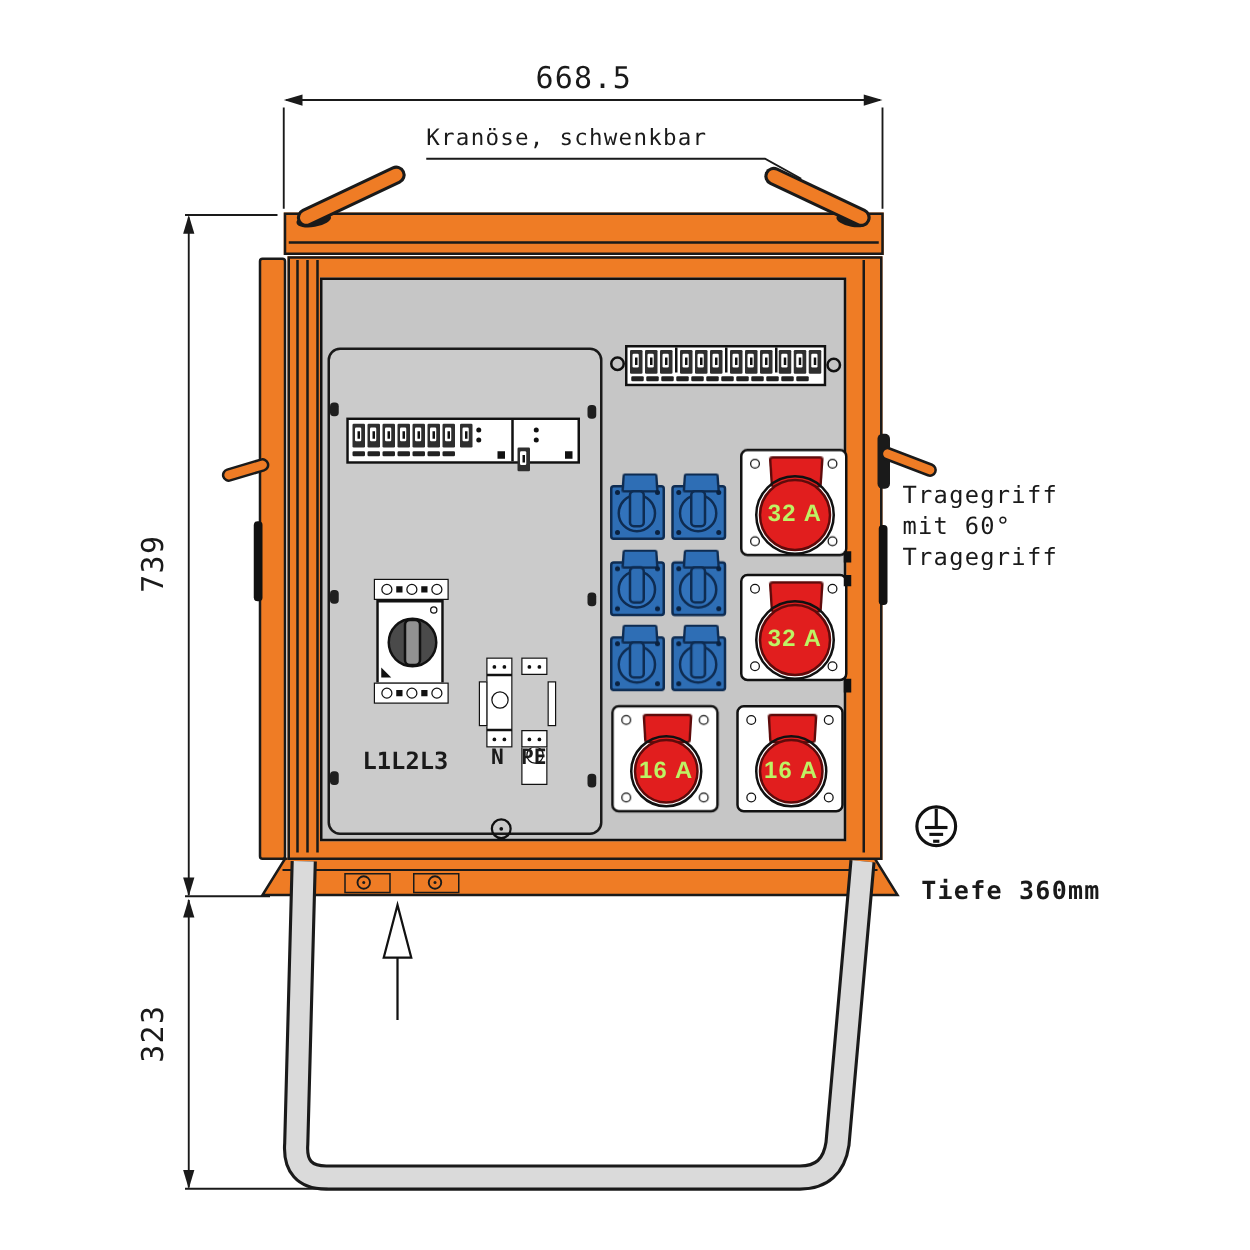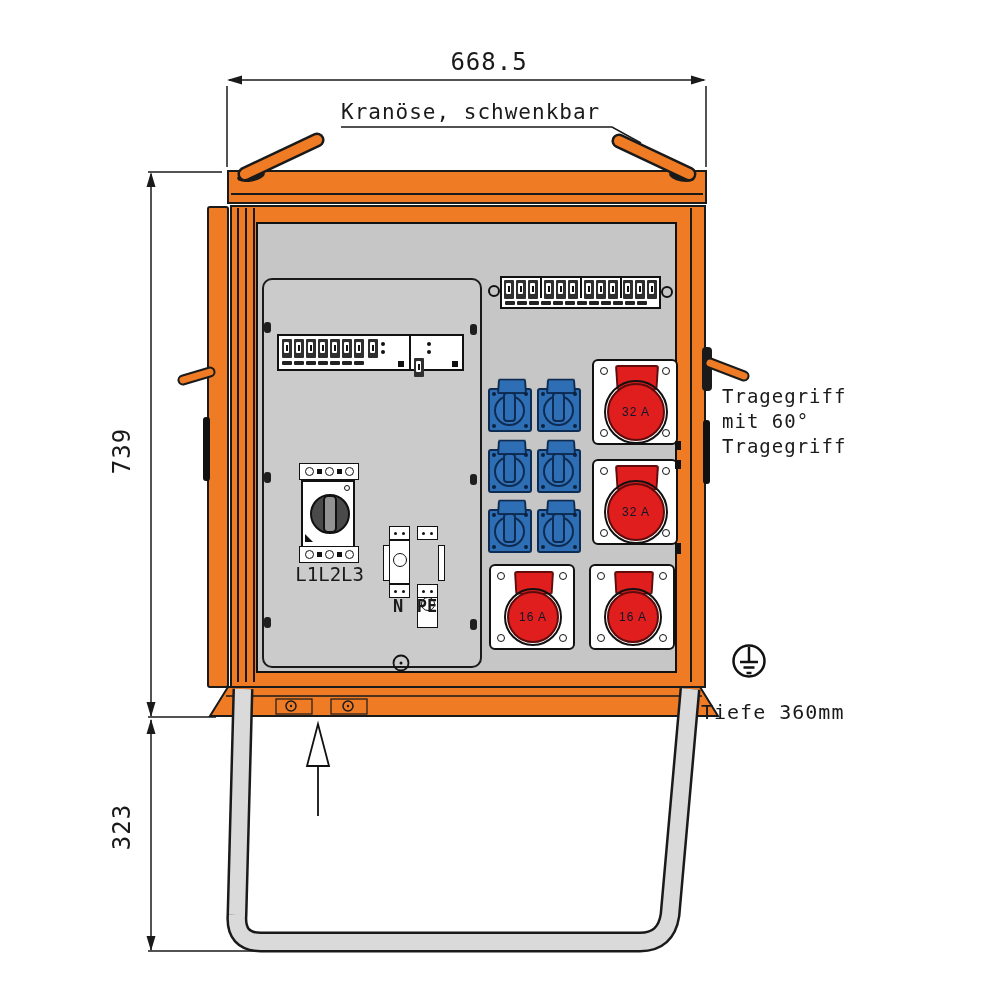--- a/index.html
+++ b/index.html
@@ -45,27 +45,27 @@
   .blid{left:7px;top:-13px;width:26px;height:13px;background:#2E6EB5;border:2px solid #0e2c52;border-radius:2px;
         transform:perspective(50px) rotateX(14deg);transform-origin:50% 100%;}
   .bcirc{left:4px;top:5px;width:27px;height:27px;background:#3273BC;border:2px solid #0e2c52;border-radius:50%;}
   .bhandle{left:13px;top:2px;width:9px;height:26px;background:#2E6EB5;border:2px solid #0e2c52;border-radius:4px;}
   .bdot{width:4px;height:4px;background:#0b2240;border-radius:50%;}
   
   .cee{width:82px;height:82px;background:#fff;border:2px solid #111;border-radius:6px;}
   .rlid{background:#E11E1E;border:2px solid #5e0b0b;border-radius:3px;transform:perspective(70px) rotateX(-12deg);transform-origin:50% 0;}
   .rring{border:2px solid #111;border-radius:50%;background:transparent;}
   .rbody{background:#E11E1E;border:2px solid #5e0b0b;border-radius:50%;display:flex;align-items:center;justify-content:center;}
-  .amp{color:#0f172a;font-family:"Liberation Sans",sans-serif;font-weight:normal;font-size:12px;letter-spacing:1px;}
+  .amp{color:#bef264;font-family:"Liberation Sans",sans-serif;font-weight:bold;font-size:19px;letter-spacing:1px;}
   .cscrew{width:6px;height:6px;border:1.5px solid #111;border-radius:50%;background:#fff;}
   
   .note{font-size:20px;letter-spacing:1px;white-space:nowrap;}
   .dimtxt{font-size:24px;letter-spacing:1px;text-align:center;}
   .vdim{transform:rotate(-90deg);}
-  .swlabel{font-size:19px;font-weight:normal;letter-spacing:0;text-align:right;}
+  .swlabel{font-size:19px;font-weight:bold;letter-spacing:0;text-align:left;margin-top:35px;}
   .npelabel{font-size:17px;font-weight:bold;text-align:center;}
 </style>
 </head>
 <body>
 
 <div id="stage">
 
   <svg width="1000" height="1000">
 
     <polygon points="228,687 700,687 718,716 210,716" fill="#EF7C25" stroke="#1a1a1a" stroke-width="2"></polygon>
@@ -442,24 +442,24 @@
       <line x1="743.5" y1="667.5" x2="754.5" y2="667.5" stroke="#111" stroke-width="2.5"></line>
       <line x1="746.5" y1="673" x2="751.5" y2="673" stroke="#111" stroke-width="2.5"></line>
     </g>
 
     <g>
       <polygon points="318,724 307,766 329,766" fill="#fff" stroke="#111" stroke-width="1.8"></polygon>
       <line x1="318" y1="766" x2="318" y2="816" stroke="#111" stroke-width="1.8"></line>
     </g>
   </svg>
 
-  <div class="abs dimtxt" style="left:430px;top:48px;width:118px;">668.5</div>
-  <div class="abs note" style="left:341px;top:100px;font-size:21px;">Kranöse, schwenkbar</div>
+  <div class="abs dimtxt" style="left:408px;top:48px;width:118px;">668.5</div>
+  <div class="abs note" style="left:341px;top:100px;font-size:18px;">Kranöse, schwenkbar</div>
   <div class="abs dimtxt vdim" style="left:82px;top:437px;width:80px;">739</div>
   <div class="abs dimtxt vdim" style="left:82px;top:813px;width:80px;">323</div>
   <div class="abs" style="left:722px;top:384px;">
     <div class="note" style="font-size:19px;line-height:25px;">Tragegriff</div>
     <div class="note" style="font-size:19px;line-height:25px;">mit 60°</div>
     <div class="note" style="font-size:19px;line-height:25px;">Tragegriff</div>
   </div>
-  <div class="abs note" style="left:701px;top:700px;">Tiefe 360mm</div>
+  <div class="abs note" style="left:737px;top:700px;font-weight:bold;">Tiefe 360mm</div>
 
 </div>
 
 </body></html>

